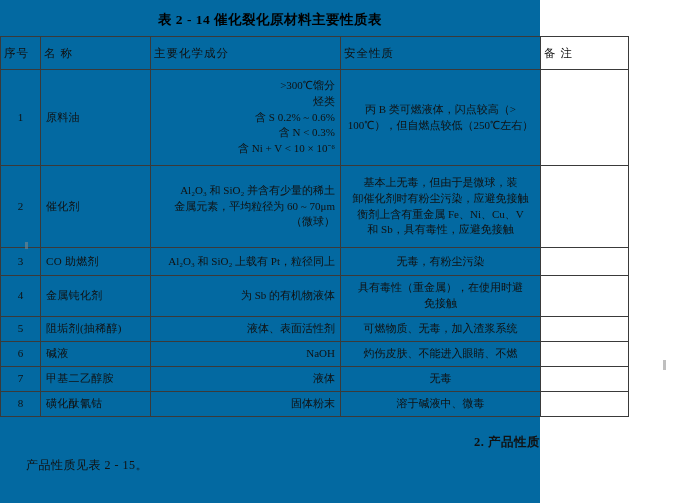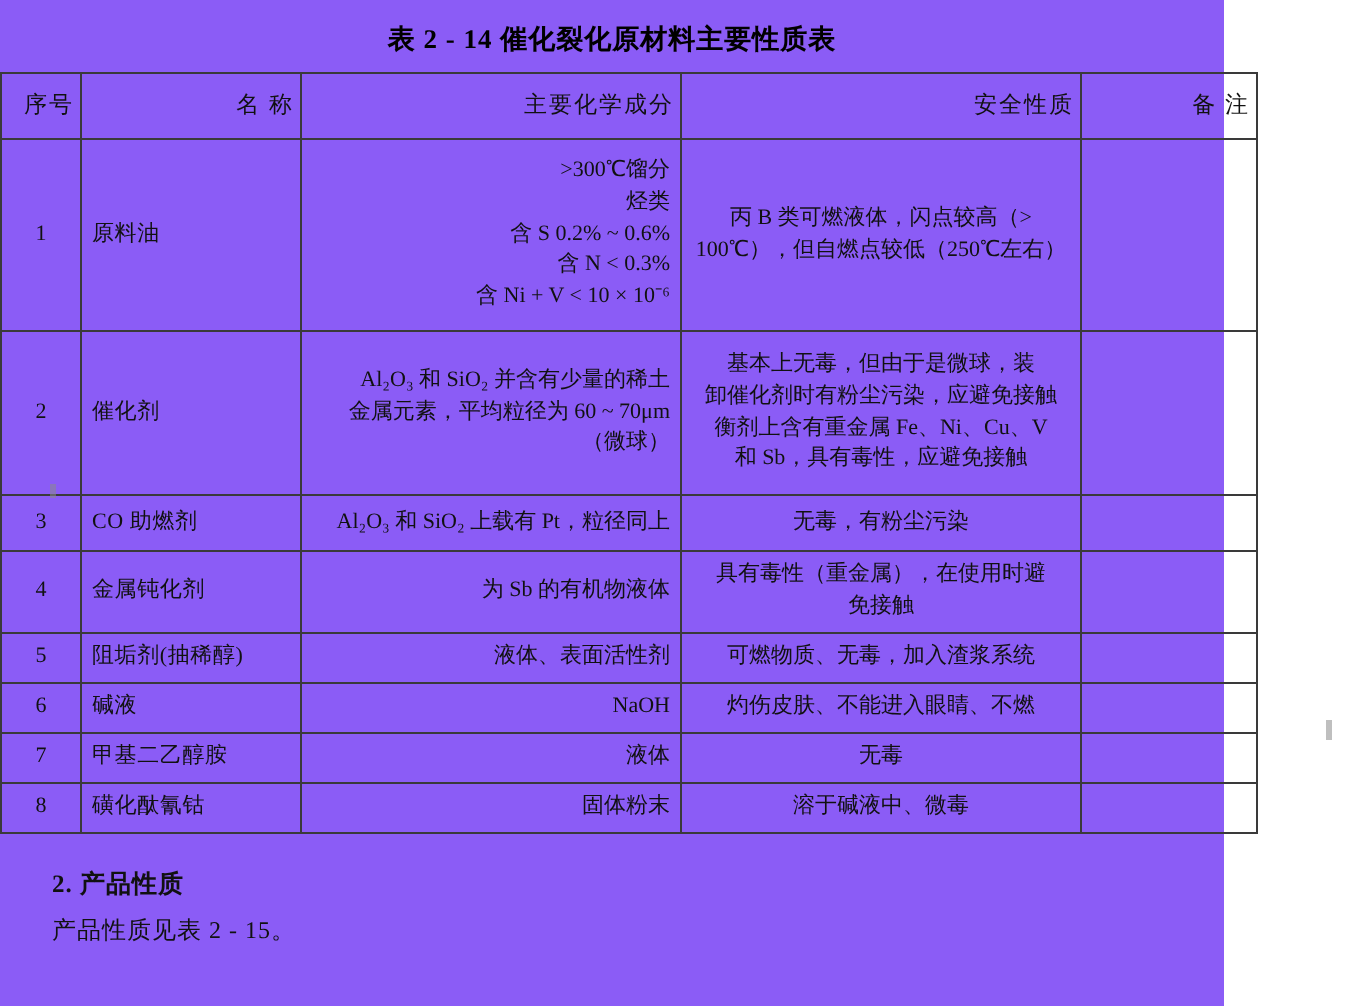--- a/index.html
+++ b/index.html
@@ -9,23 +9,23 @@
   body {
     width: 674px;
     height: 503px;
     background: #ffffff;
     font-family: "Liberation Serif", serif;
     color: #111;
     overflow: hidden;
   }
   .page {
     position: relative;
-    width: 612px;
+    width: 540px;
     height: 503px;
-    background: #8b5cf6;
+    background: #0369a1;
     padding: 0;
     box-sizing: border-box;
   }
   .title {
     text-align: center;
     font-size: 13.5px;
     font-weight: bold;
     letter-spacing: 0.5px;
     padding: 11px 0 7px 0;
     color: #000;
@@ -38,21 +38,21 @@
   }
   table.main th, table.main td {
     border: 1px solid #3a3a3a;
     padding: 4px 5px;
     font-size: 11px;
     line-height: 1.45;
     vertical-align: middle;
     color: #111;
   }
   table.main thead th {
-    text-align: right;
+    text-align: left;
     font-weight: normal;
     font-size: 11.5px;
     letter-spacing: 1px;
     padding: 5px 3px;
     height: 22px;
   }
   .col-no { width: 40px; }
   .col-name { width: 110px; }
   .col-chem { width: 190px; }
   .col-safety { width: 200px; }
@@ -84,20 +84,21 @@
   .line { display: block; }
 
   .footer {
     margin: 14px 0 0 26px;
   }
   .footer h3 {
     font-size: 12.5px;
     font-weight: bold;
     margin: 17px 0 6px 0;
     letter-spacing: 0.5px;
+    text-align: right;
   }
   .footer p {
     font-size: 12px;
     margin: 0;
     letter-spacing: 0.5px;
   }
   .speck {
     position: absolute;
     width: 3px;
     height: 7px;

